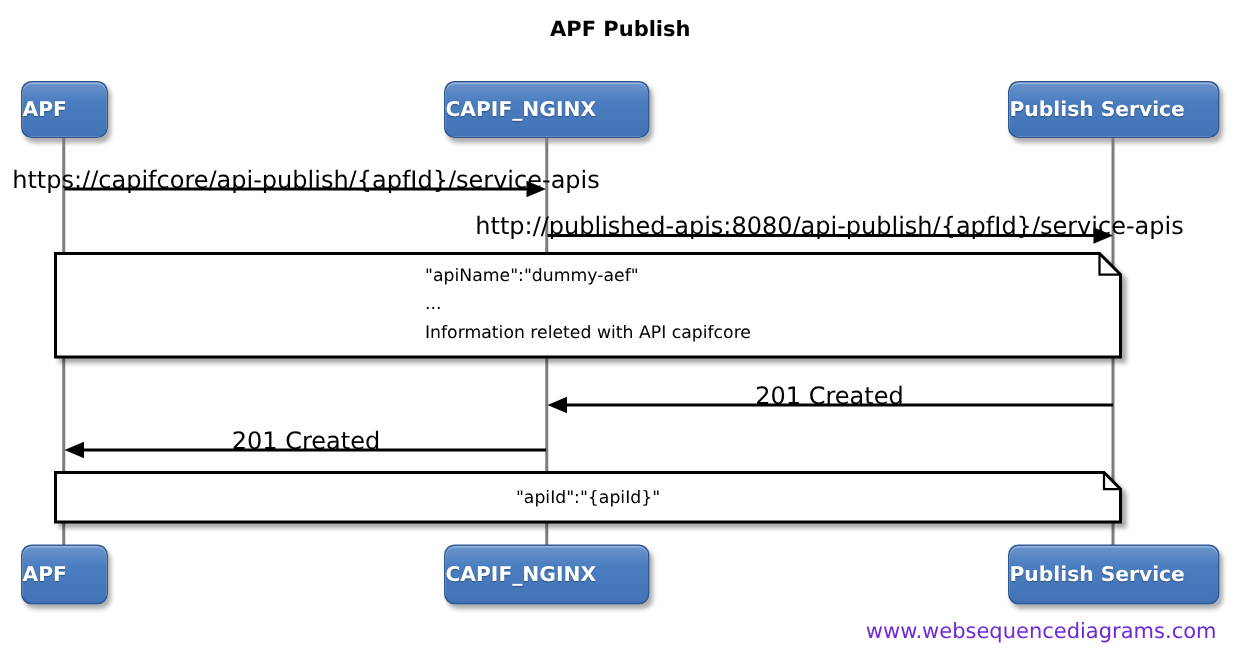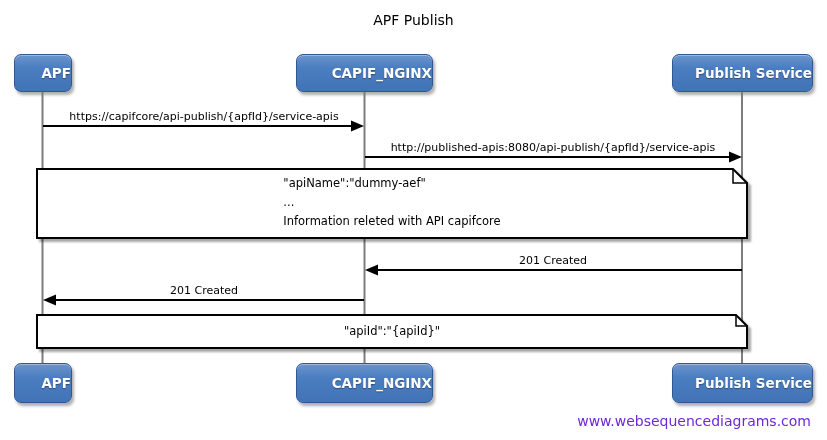--- a/index.html
+++ b/index.html
@@ -5,36 +5,36 @@
   html,body{margin:0;padding:0;background:#fff;}
   #canvas{
     position:relative;
     width:827px;height:440px;
     background:#ffffff;
     font-family:"DejaVu Sans","Liberation Sans",sans-serif;
     overflow:hidden;
   }
   .title{
     position:absolute;left:0;top:12px;width:827px;
-    text-align:center;font-size:14px;font-weight:normal;color:#000;
+    text-align:center;font-size:14px;font-weight:bold;color:#000;
   }
   .actor{
     position:absolute;height:38px;
     background:linear-gradient(180deg,#6b94cc 0%,#4b7ec1 35%,#4173b6 100%);
     border:1px solid #2f5893;border-radius:7px;
     box-shadow:2px 3px 3px rgba(110,110,110,0.55), inset 0 1px 0 rgba(255,255,255,0.35);
     color:#ffffff;font-weight:bold;font-size:13.5px;
-    display:flex;align-items:center;justify-content:flex-end;
+    display:flex;align-items:center;justify-content:flex-start;
     text-shadow:0 1px 1px rgba(0,0,0,0.35);
     box-sizing:border-box;
   }
   .overlay{position:absolute;left:0;top:0;}
   .msg-label{
     position:absolute;transform:translateX(-50%);
-    font-size:11px;color:#000;white-space:nowrap;
+    font-size:16px;color:#000;white-space:nowrap;
   }
   .note-text{
     position:absolute;left:37px;width:710px;
     text-align:center;font-size:11.5px;color:#000;
   }
   .note-text .block{
     display:inline-block;text-align:left;line-height:19px;
   }
   .note-text.single{display:flex;align-items:center;justify-content:center;}
   .watermark{

